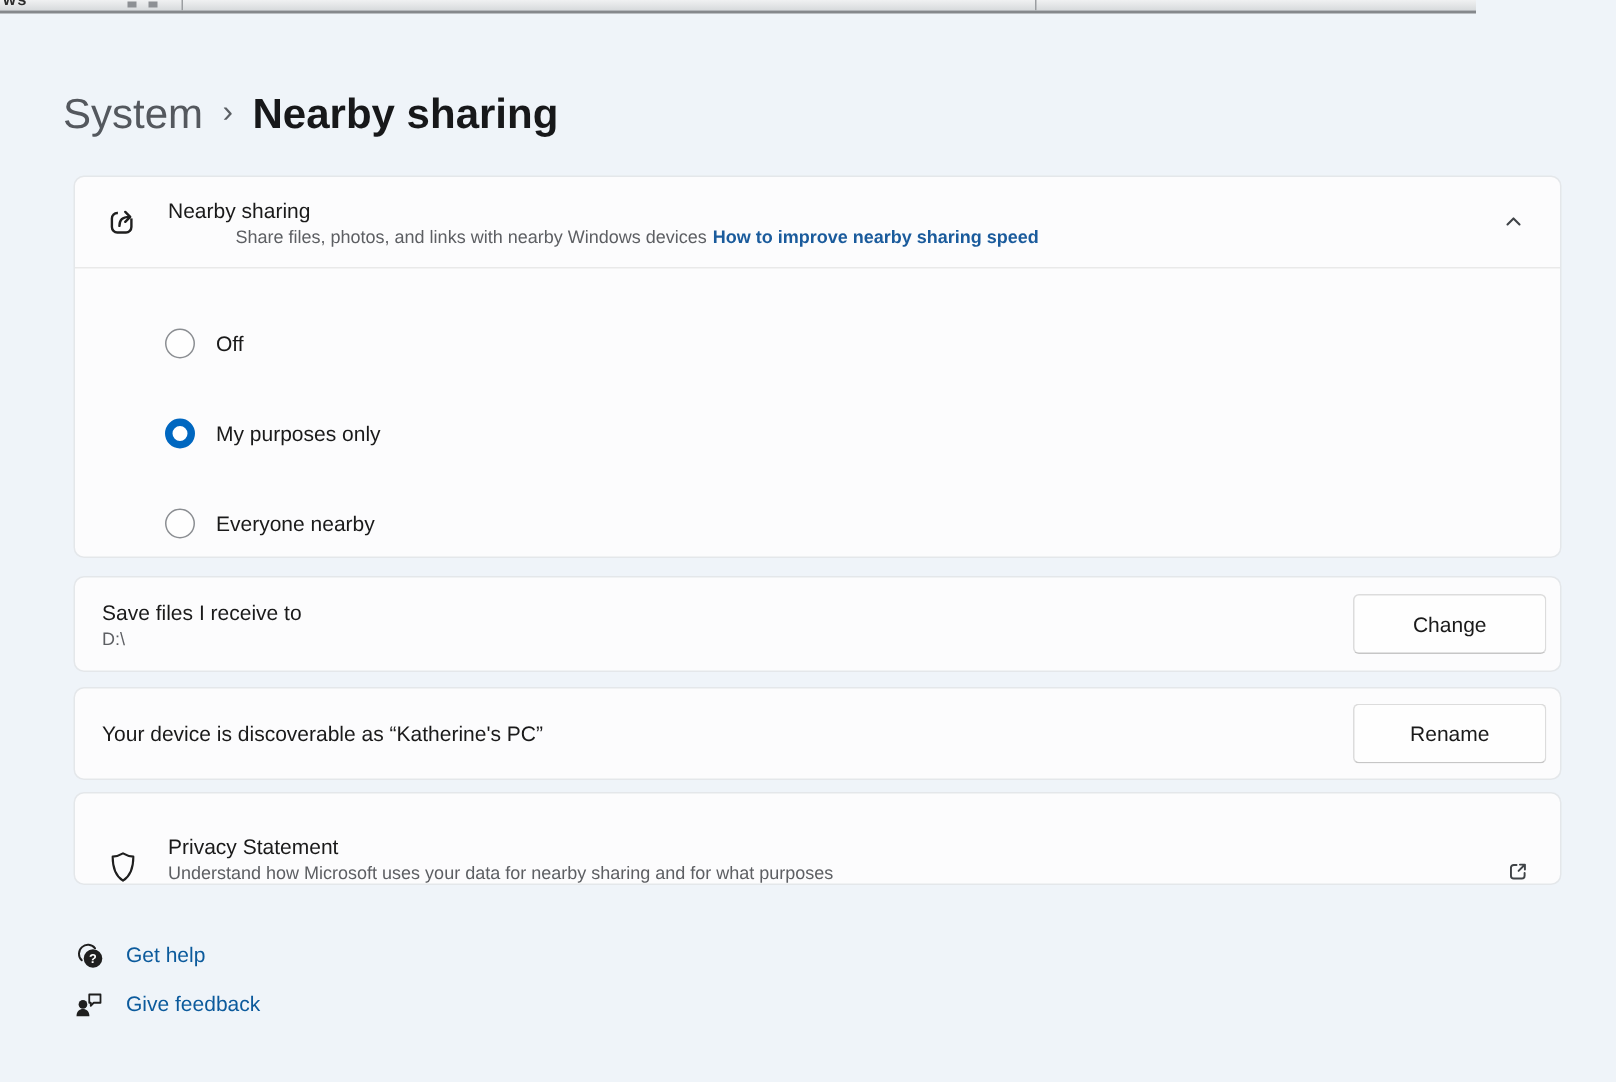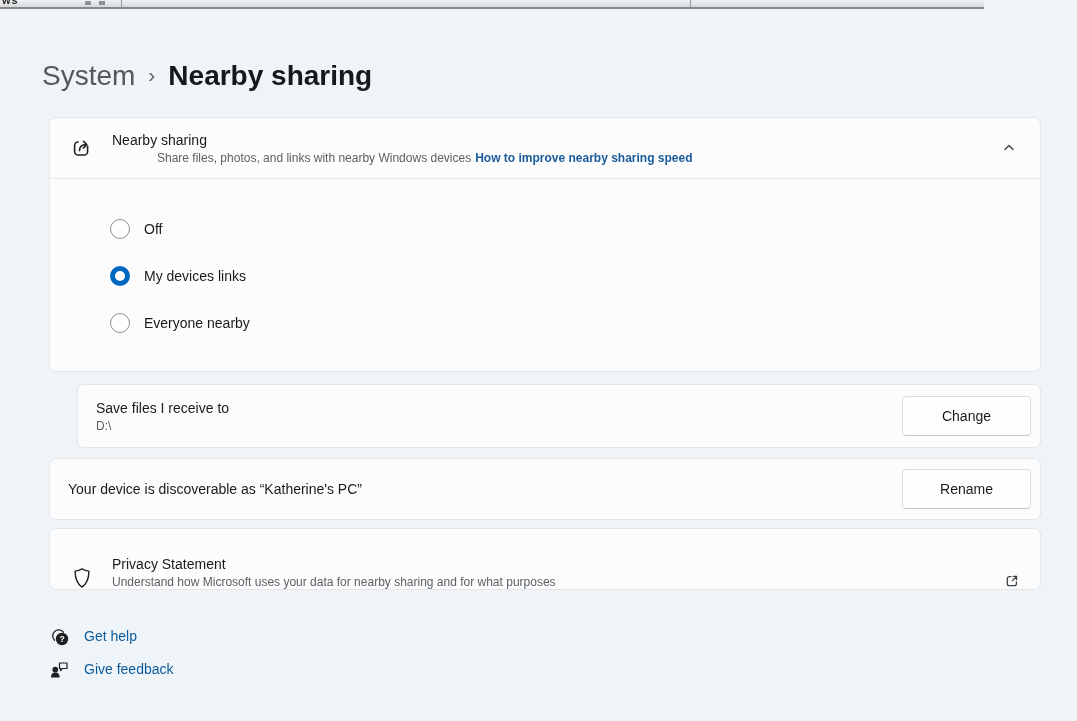--- a/index.html
+++ b/index.html
@@ -49,33 +49,33 @@
   .lead-icon { width:22px; height:22px; flex:0 0 auto; margin-right:19px; display:flex; align-items:center; justify-content:center; }
   .header-text { flex:1; min-width:0; }
   .header-title { font-size:14px; color:#1a1a1a; margin-bottom:3px; }
   .header-sub { font-size:12px; color:#5d5f63;margin-left:45px; }
   .header-link { color:var(--link,#1a5b9c); font-weight:700; margin-left:4px; cursor:pointer; }
   .chev { width:14px; height:14px; flex:0 0 auto; }
 
   .expander-body {
     border-top:1px solid #e9e9e9; flex:1;
     padding:36px 0 0 60px;
-    display:flex; flex-direction:column; gap:19px;
+    display:flex; flex-direction:column; gap:32px;
   }
   .radio-row { display:flex; align-items:center; height:28px; cursor:default; }
   .radio {
     width:20px; height:20px; border-radius:50%;
     border:1px solid #8b8e92; background:#fefefe; flex:0 0 auto;
   }
   .radio.checked { border:5px solid var(--accent,#0067c0); background:#ffffff; }
   .radio-label { margin-left:14px; font-size:14px; color:#1a1a1a; }
 
   
   .setting-row { display:flex; align-items:center; padding:0 9px 0 18px; }
-  .row-save     { height:64px; margin-bottom:10px;margin-left:28px; }
+  .row-save     { height:64px; margin-bottom:10px; }
   .row-discover { height:62px; margin-bottom:8px; }
   .row-text  { flex:1; min-width:0; }
   .row-title { font-size:14px; color:#1a1a1a; }
   .row-sub   { font-size:12px; color:#5d5f63; margin-top:3px; }
   .btn {
     width:129px; height:40px;
     background:#fefefe;
     border:1px solid #dcdcdc; border-bottom-color:#c6c6c6;
     border-radius:4px;
     font-size:14px; color:#1a1a1a;
@@ -137,21 +137,21 @@
         </svg>
       </span>
     </div>
     <div class="expander-body">
       <div class="radio-row">
         <span class="radio"></span>
         <span class="radio-label">Off</span>
       </div>
       <div class="radio-row">
         <span class="radio checked"></span>
-        <span class="radio-label">My devices links</span>
+        <span class="radio-label">My purposes only</span>
       </div>
       <div class="radio-row">
         <span class="radio"></span>
         <span class="radio-label">Everyone nearby</span>
       </div>
     </div>
   </div>
 
   <div class="card setting-row row-save">
     <div class="row-text">

